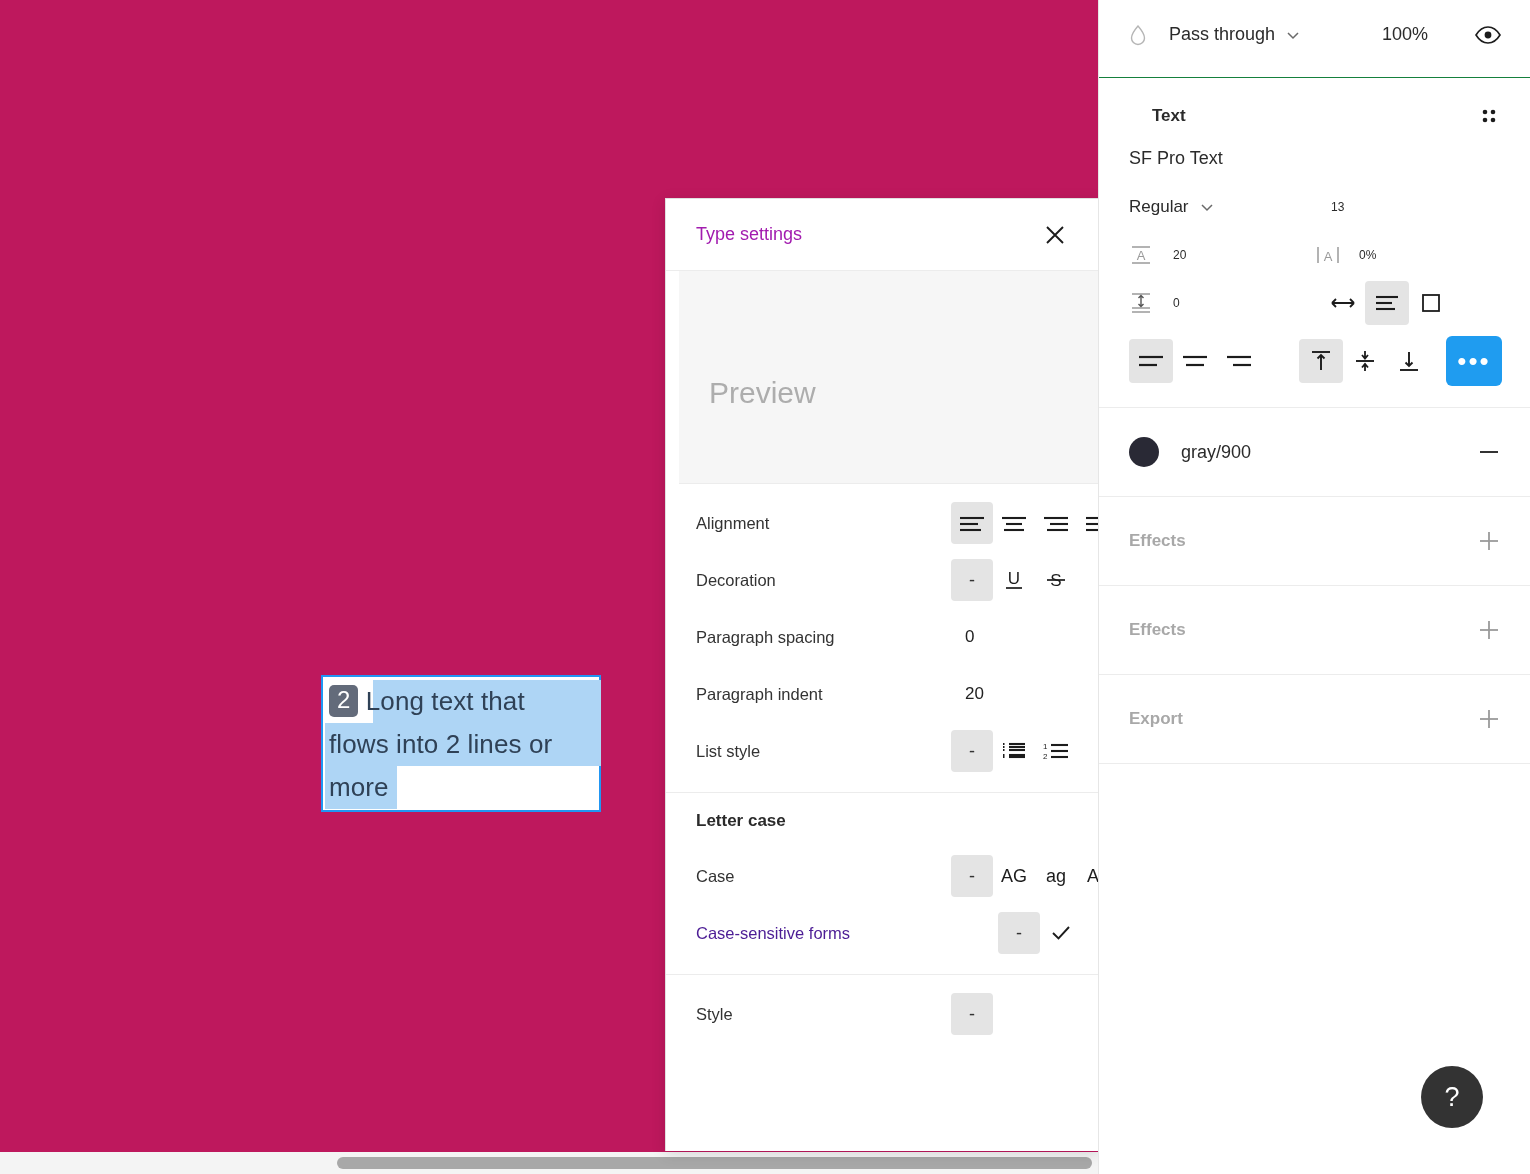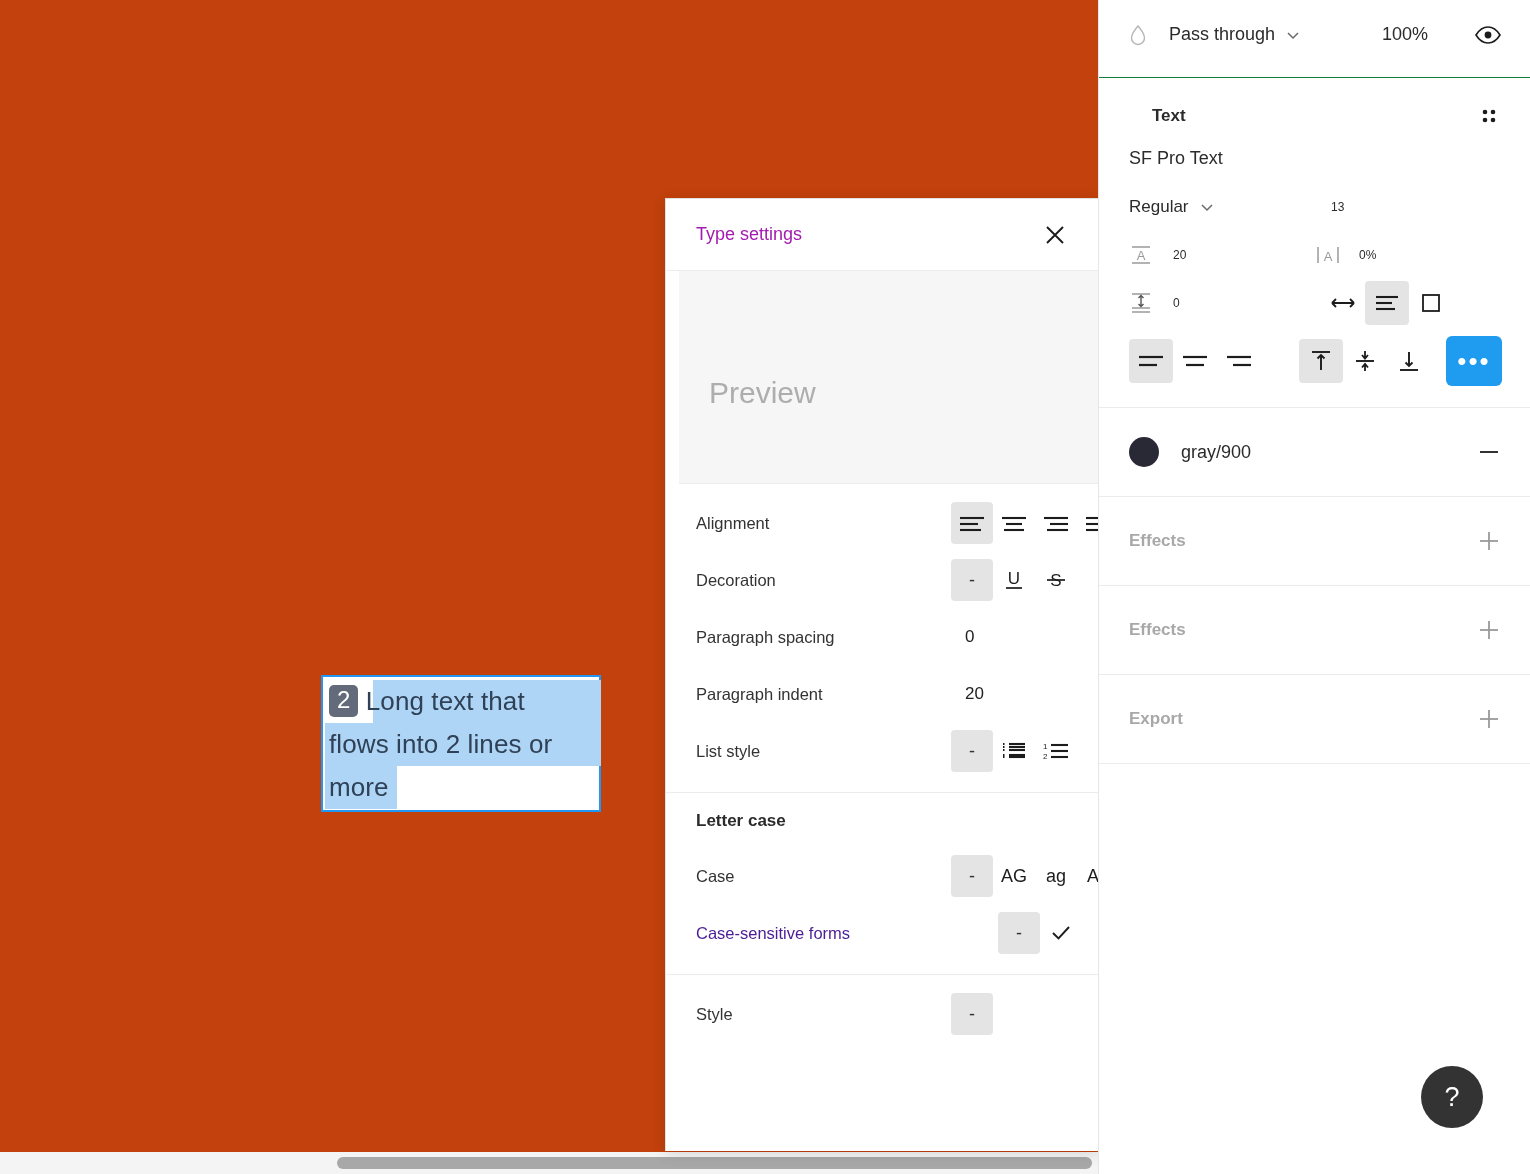--- a/index.html
+++ b/index.html
@@ -8,21 +8,21 @@
     font-family: "Liberation Sans", sans-serif;
     background: #f4f4f4;
     overflow: hidden;
   }
   #app { position: relative; width: 1530px; height: 1174px; }
 
   
   #canvas {
     position: absolute; left: 0; top: 0;
     width: 1098px; height: 1174px;
-    background: #c2410c;
+    background: #be185d;
   }
 
   
   #text-object {
     position: absolute; left: 321px; top: 675px;
     width: 280px; height: 137px;
     border: 2px solid #2196f3;
     background: #ffffff;
   }
   #text-object .txt-line {

